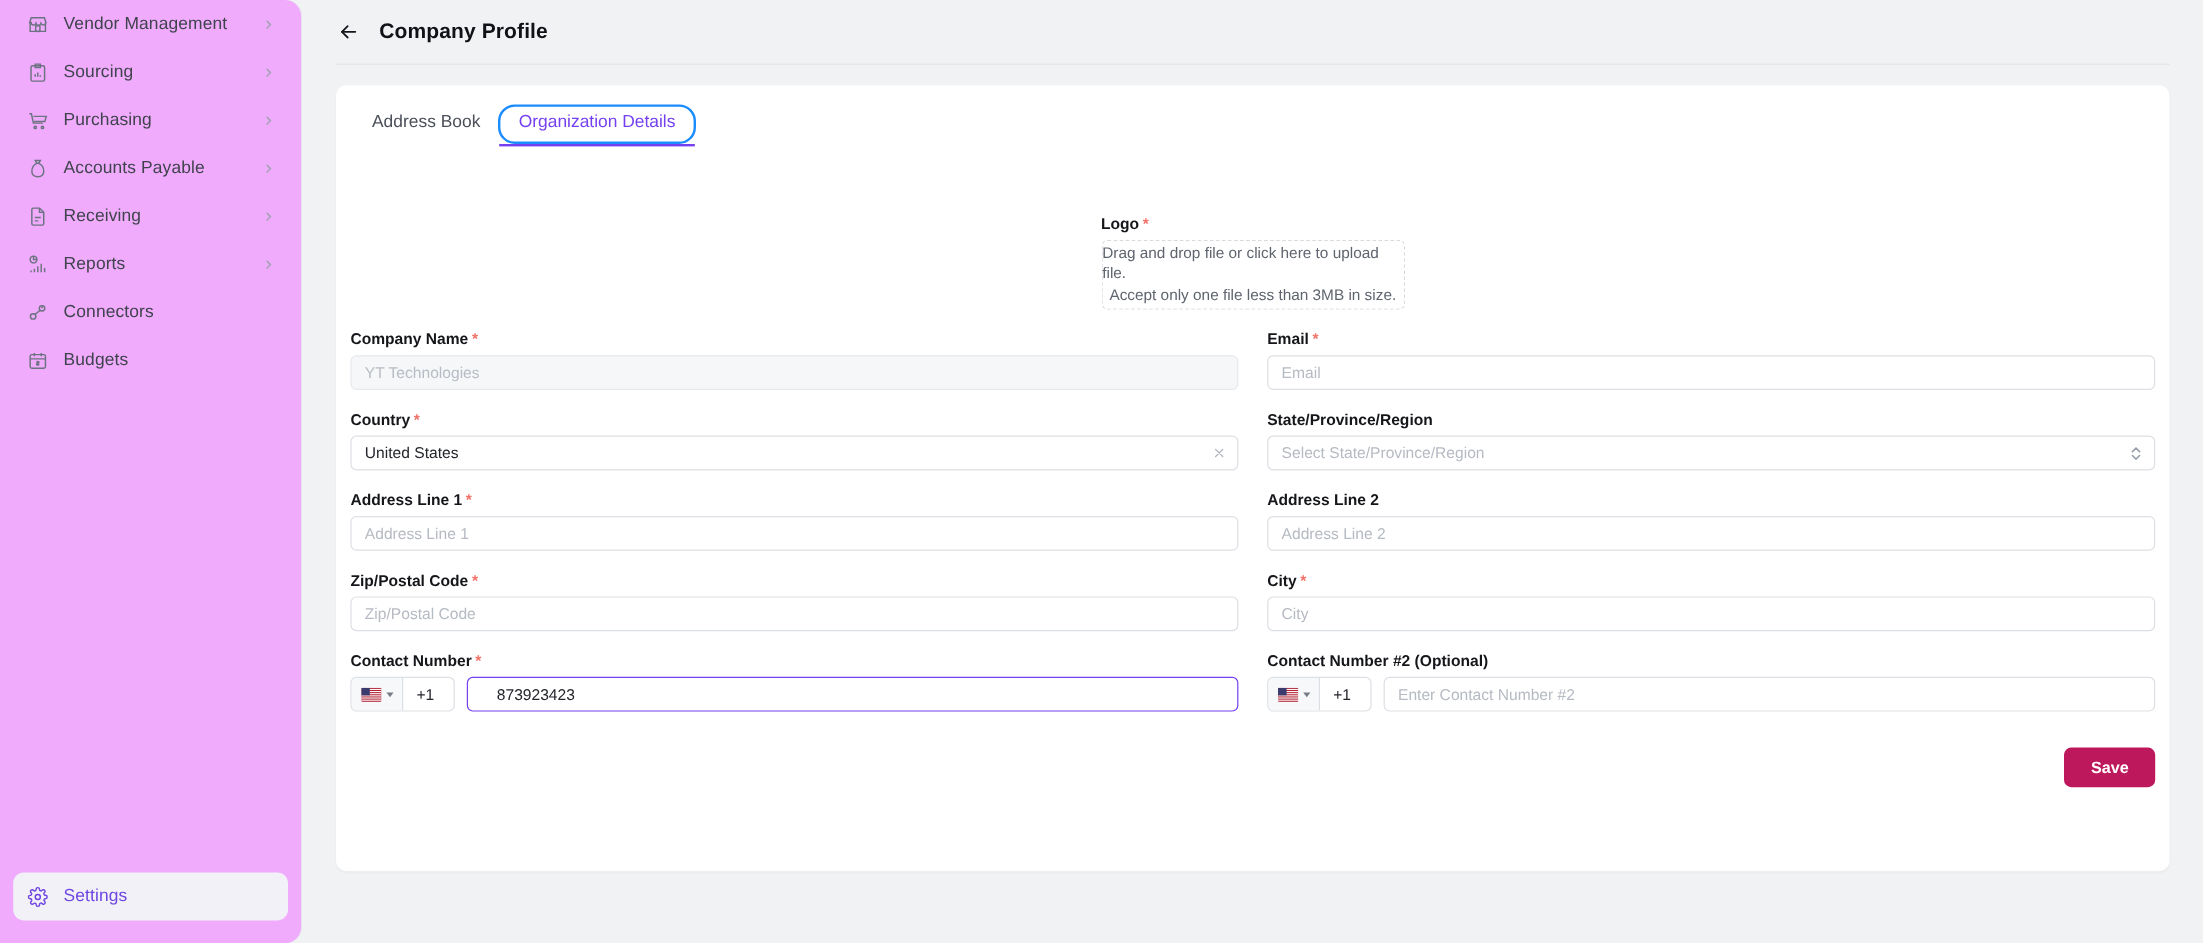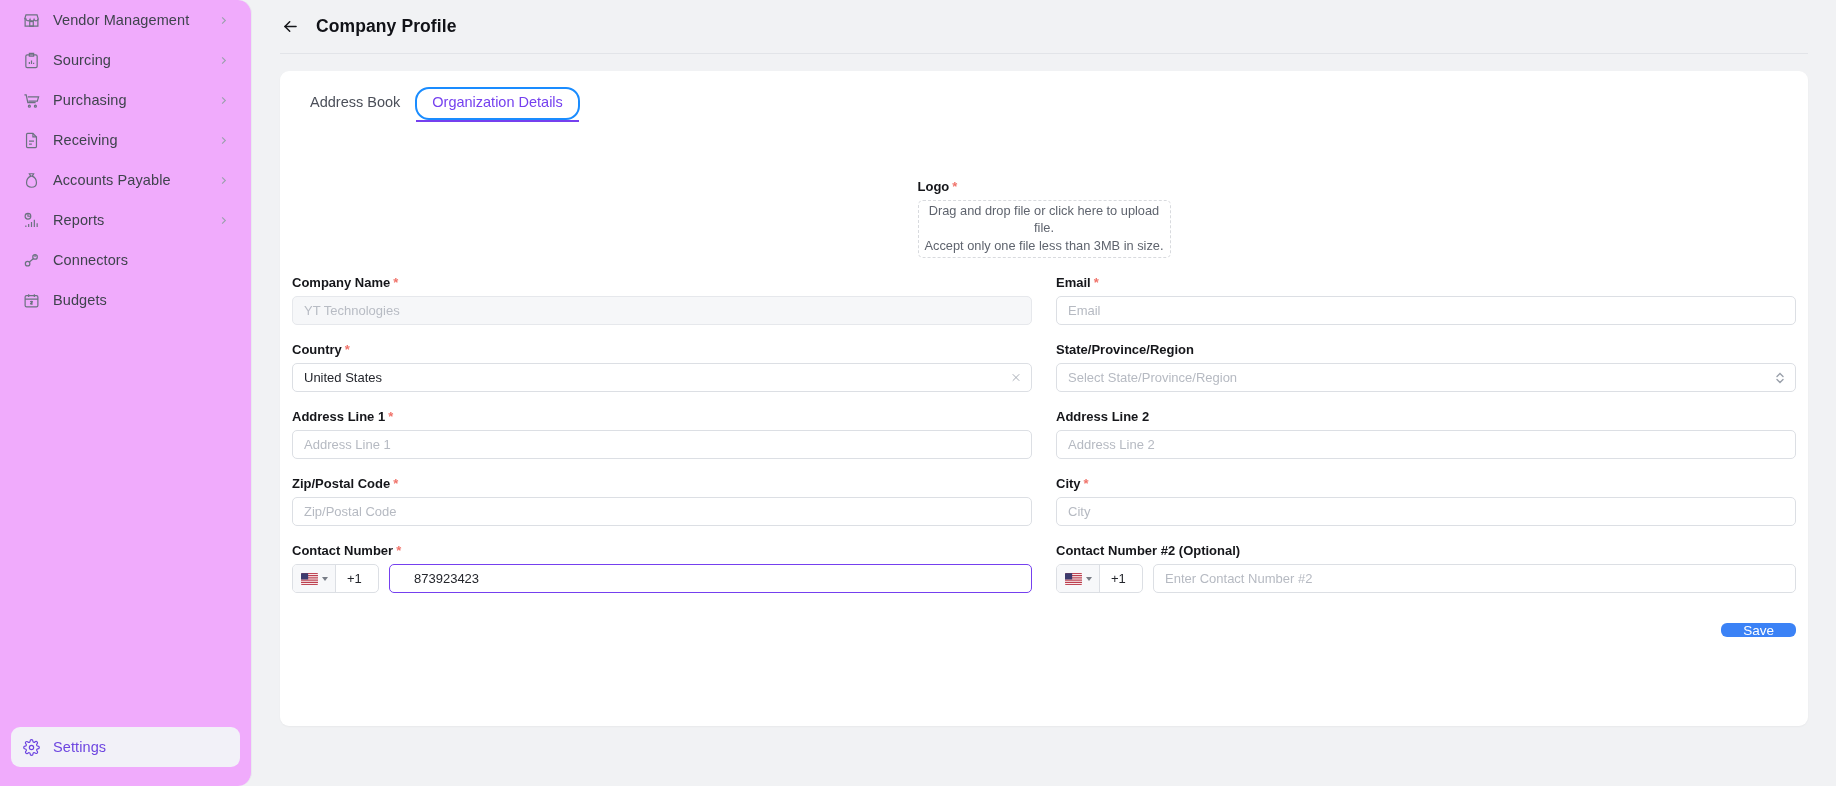--- a/index.html
+++ b/index.html
@@ -192,21 +192,21 @@
     display: flex;
     flex-direction: column;
     align-items: center;
     justify-content: center;
     cursor: pointer;
     gap: 2px;
   }
   .dropzone-line {
     font-size: 12.8px;
     color: #5f646e;
-    text-align: center;
+    text-align: left;
     line-height: 1.3;
   }
 
   
   .row {
     display: flex;
     gap: 24px;
     padding: 0 0px;
   }
   .field {
@@ -312,28 +312,28 @@
     border: 1.5px solid #7540ef;
     padding-left: 24px;
   }
 
   .footer-row {
     display: flex;
     justify-content: flex-end;
     padding: 30px 0px 0 0;
   }
   .save-btn {
-    background: #3b82f6;
+    background: #be185d;
     color: #ffffff;
     border: none;
     border-radius: 6px;
-    height: 14px;
+    height: 33px;
     padding: 0 22px;
     font-size: 13.5px;
-    font-weight: normal;
+    font-weight: bold;
     cursor: pointer;
     font-family: inherit;
   }
 </style>
 </head>
 <body>
 
 <div class="app">
 
   <aside class="sidebar">
@@ -384,41 +384,41 @@
         <span class="nav-chevron">
           <svg width="11" height="11" viewBox="0 0 24 24" fill="none" stroke="currentColor" stroke-width="2.4">
               <path d="m9 5 7 7-7 7"></path>
             </svg>
         </span>
       </div>
 
       <div class="nav-item">
         <span class="nav-icon">
           <svg width="17" height="17" viewBox="0 0 24 24" fill="none" stroke="currentColor" stroke-width="1.7">
+              <path d="M9 2.5h6l-1.8 3.3h-2.4z"></path>
+              <path d="M12.8 5.8c3.5 1.3 6.2 5.2 6.2 9.3 0 4-2.6 6.4-7 6.4s-7-2.4-7-6.4c0-4.1 2.7-8 6.2-9.3"></path>
+            </svg>
+        </span>
+        <span class="nav-label">Accounts Payable</span>
+        <span class="nav-chevron">
+          <svg width="11" height="11" viewBox="0 0 24 24" fill="none" stroke="currentColor" stroke-width="2.4">
+              <path d="m9 5 7 7-7 7"></path>
+            </svg>
+        </span>
+      </div>
+
+      <div class="nav-item">
+        <span class="nav-icon">
+          <svg width="17" height="17" viewBox="0 0 24 24" fill="none" stroke="currentColor" stroke-width="1.7">
               <path d="M14 2H6.5A1.5 1.5 0 0 0 5 3.5v17A1.5 1.5 0 0 0 6.5 22h11a1.5 1.5 0 0 0 1.5-1.5V7z"></path>
               <path d="M14 2v5h5"></path>
               <path d="M8.5 13h7M8.5 17h4"></path>
             </svg>
         </span>
         <span class="nav-label">Receiving</span>
-        <span class="nav-chevron">
-          <svg width="11" height="11" viewBox="0 0 24 24" fill="none" stroke="currentColor" stroke-width="2.4">
-              <path d="m9 5 7 7-7 7"></path>
-            </svg>
-        </span>
-      </div>
-
-      <div class="nav-item">
-        <span class="nav-icon">
-          <svg width="17" height="17" viewBox="0 0 24 24" fill="none" stroke="currentColor" stroke-width="1.7">
-              <path d="M9 2.5h6l-1.8 3.3h-2.4z"></path>
-              <path d="M12.8 5.8c3.5 1.3 6.2 5.2 6.2 9.3 0 4-2.6 6.4-7 6.4s-7-2.4-7-6.4c0-4.1 2.7-8 6.2-9.3"></path>
-            </svg>
-        </span>
-        <span class="nav-label">Accounts Payable</span>
         <span class="nav-chevron">
           <svg width="11" height="11" viewBox="0 0 24 24" fill="none" stroke="currentColor" stroke-width="2.4">
               <path d="m9 5 7 7-7 7"></path>
             </svg>
         </span>
       </div>
 
       <div class="nav-item">
         <span class="nav-icon">
           <svg width="17" height="17" viewBox="0 0 24 24" fill="none" stroke="currentColor" stroke-width="1.7">

